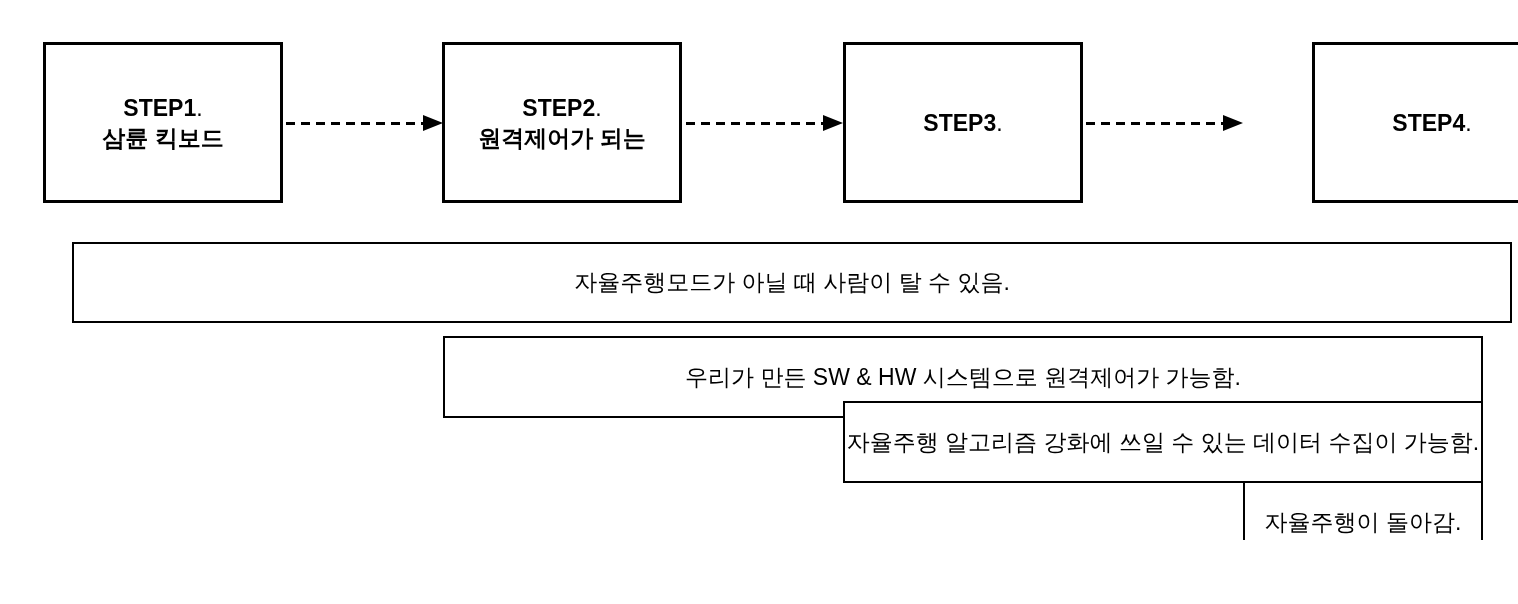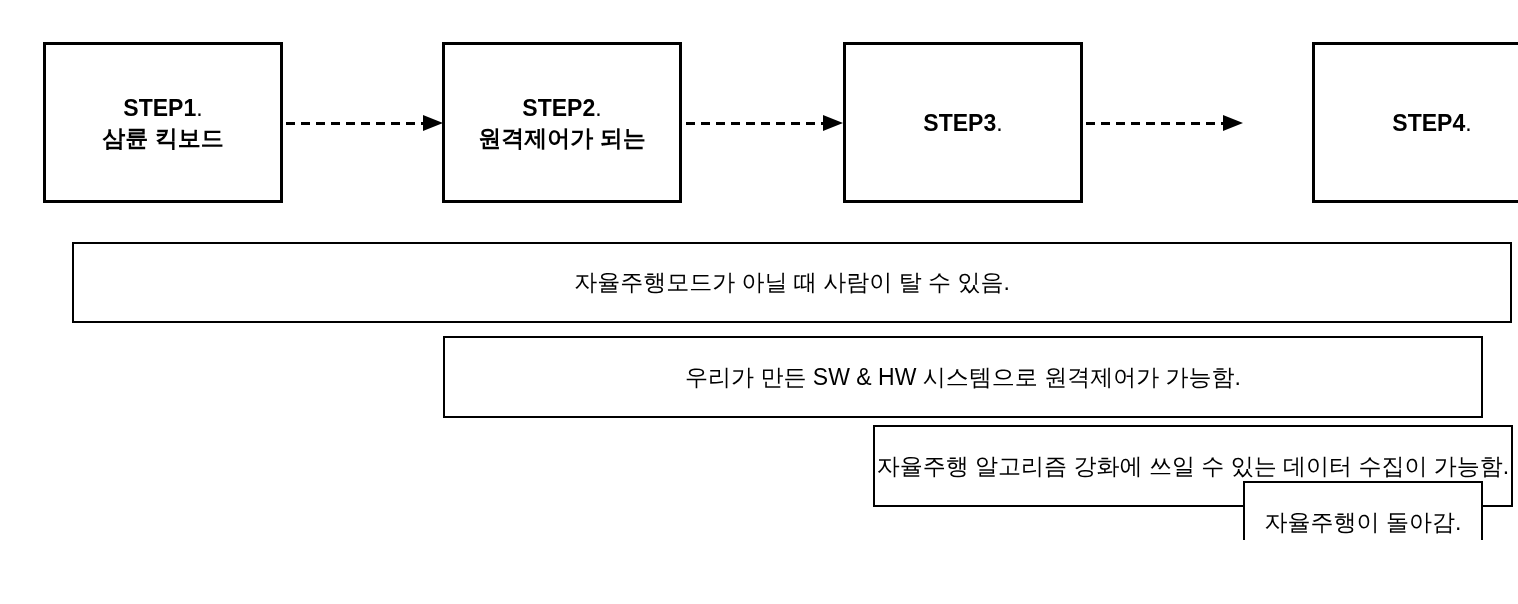--- a/index.html
+++ b/index.html
@@ -78,21 +78,21 @@
     box-sizing: border-box;
     background: #fff;
     display: flex;
     align-items: center;
     justify-content: center;
     text-align: center;
     font-size: 23px;
   }
   .n1 { left: 58px;   top: 242px; width: 1440px; height: 81px; margin-left: 14px; }
   .n2 { left: 443px;  top: 321px; width: 1040px; height: 82px; margin-top: 15px; }
-  .n3 { left: 873px;  top: 401px; width: 640px;  height: 82px; margin-top: 24px; }
+  .n3 { left: 843px;  top: 401px; width: 640px;  height: 82px; }
   .n4 { left: 1243px; top: 481px; width: 240px;  height: 82px; }
 </style>
 </head>
 <body>
 
 <div class="canvas">
 
   <div class="step-box s1">
     <div class="step-title"><span>STEP1</span><span class="period">.</span></div>
     <div class="step-subtitle">삼륜 킥보드</div>

